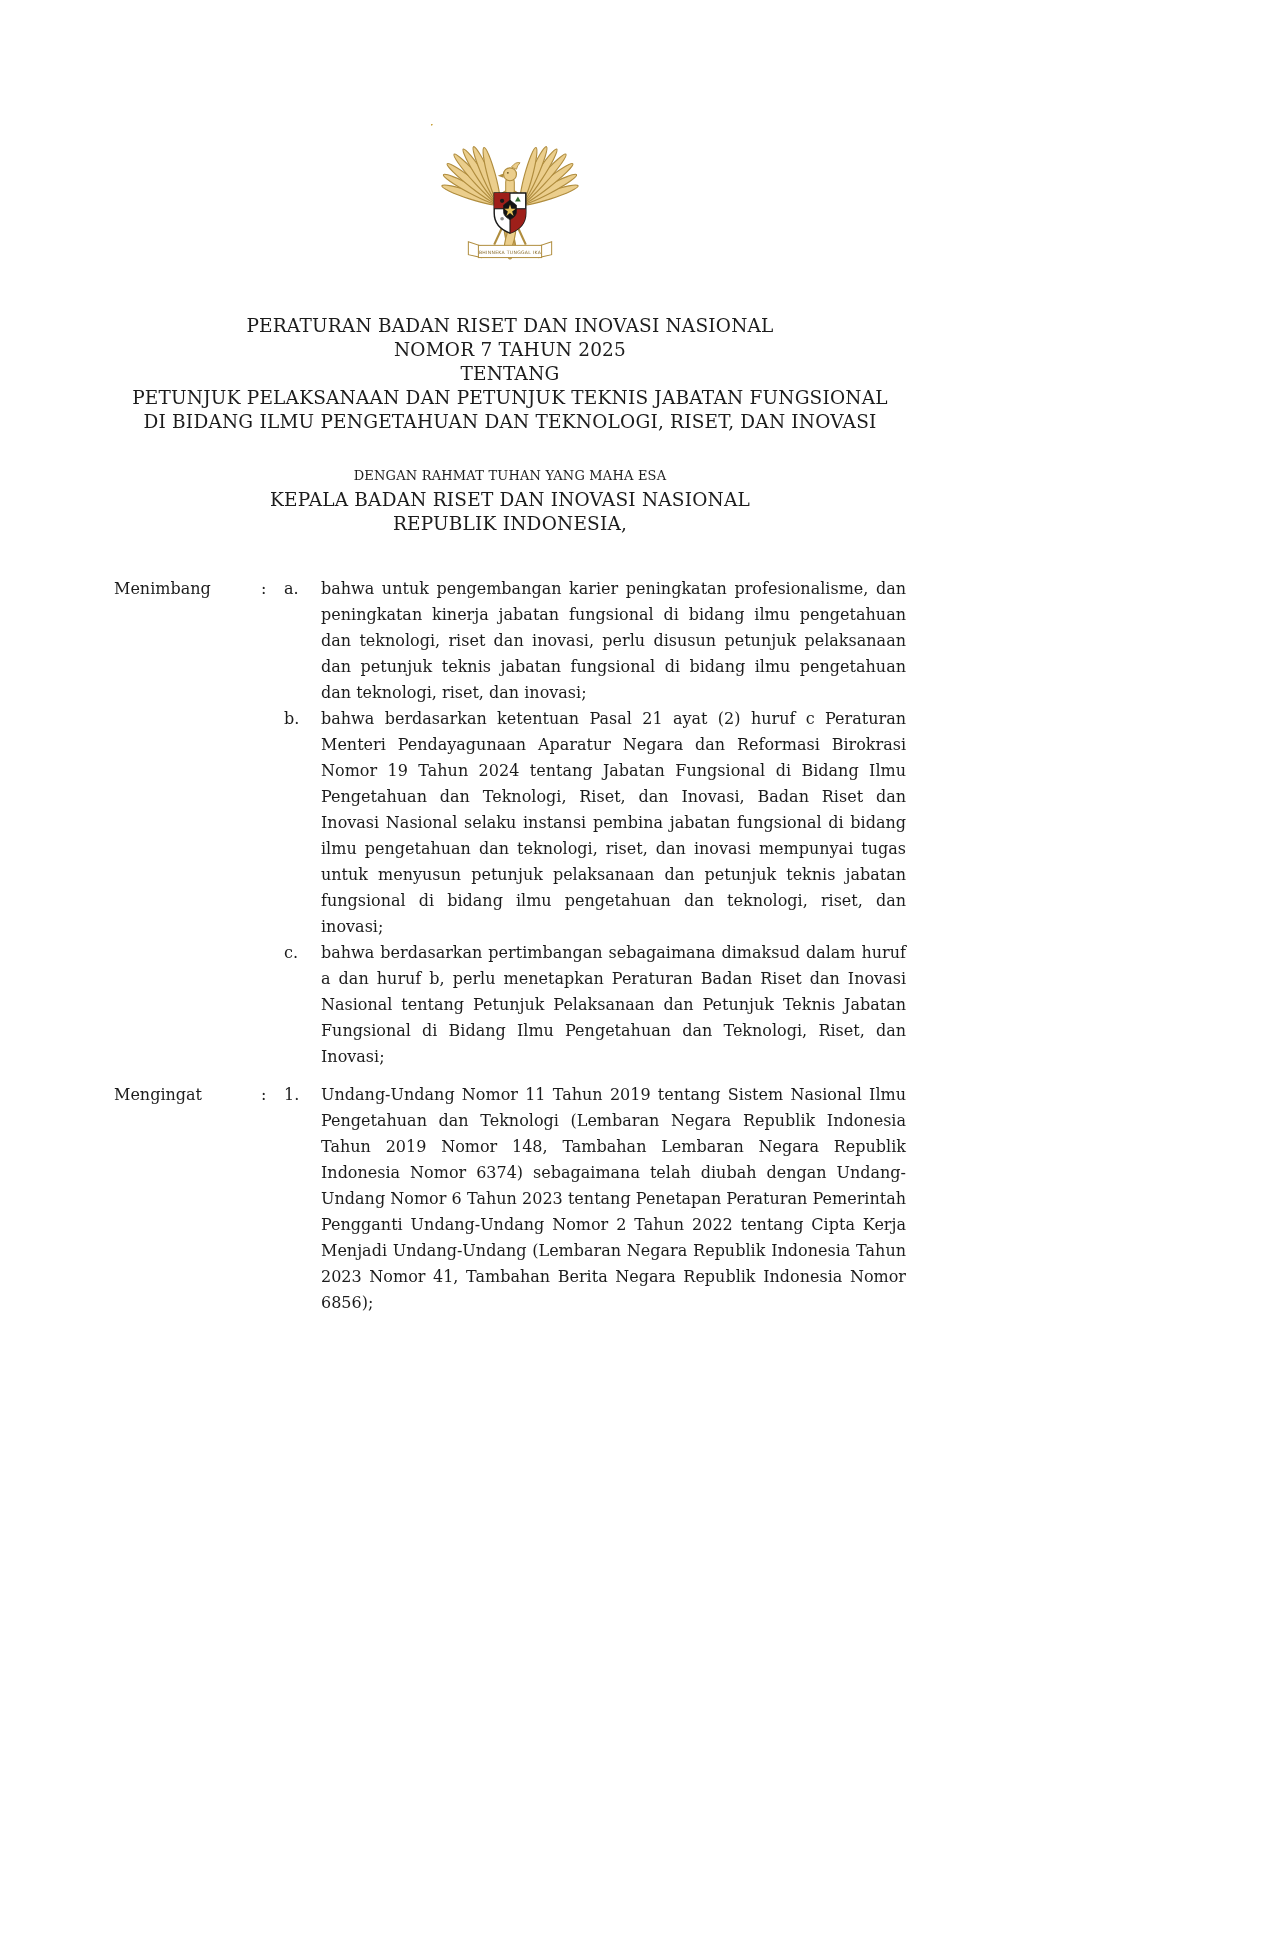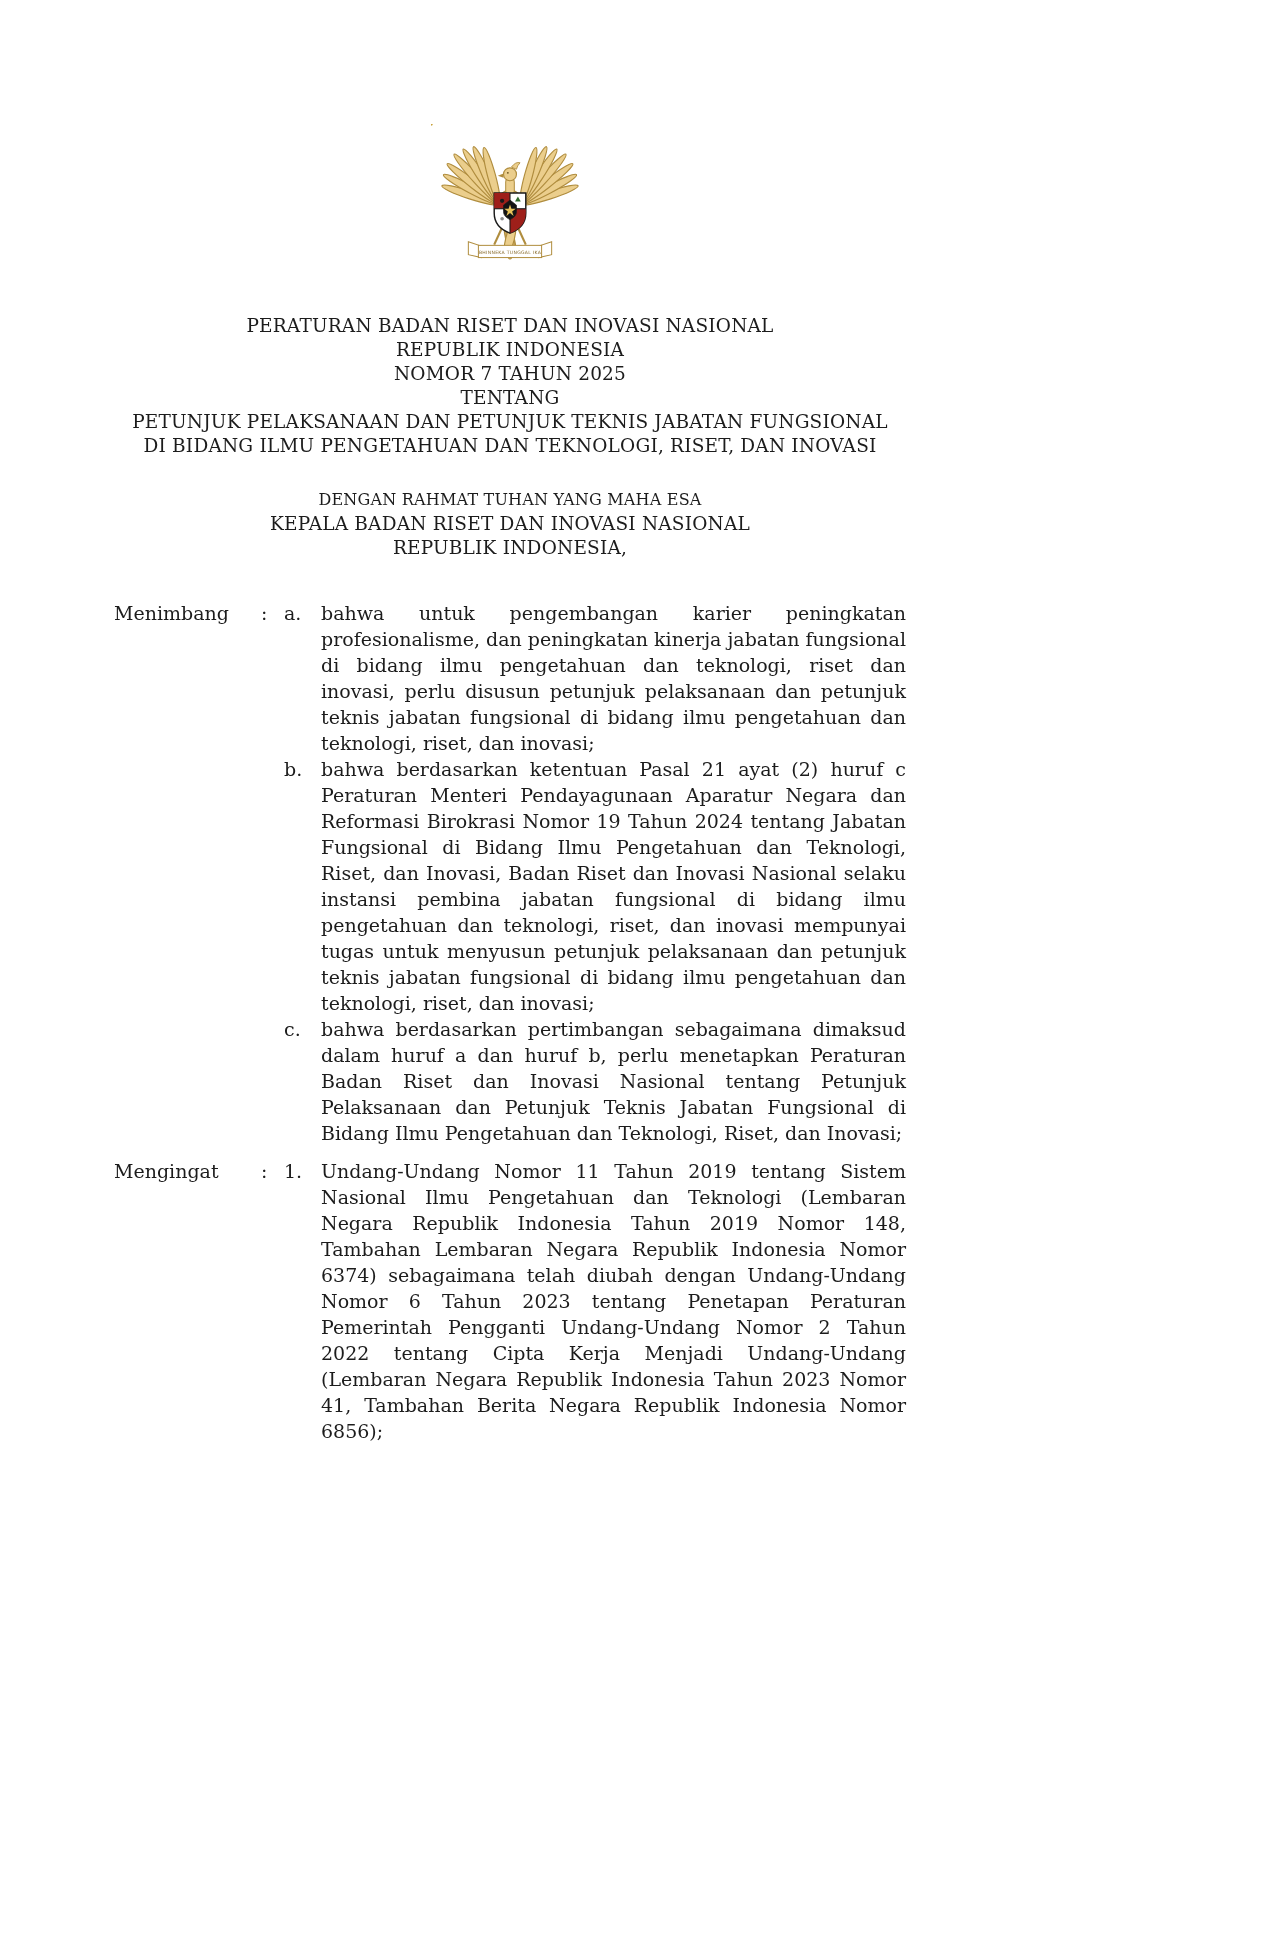--- a/index.html
+++ b/index.html
@@ -32,34 +32,34 @@
     text-align: center;
     font-size: 18.5px;
     line-height: 24px;
     letter-spacing: 0.2px;
   }
   .tline { white-space: nowrap; }
 
   .grace {
     margin-top: 30px;
     text-align: center;
-    font-size: 16px;
+    font-size: 13px;
     line-height: 24px;
     letter-spacing: 0.2px;
   }
   .authority {
     text-align: center;
     font-size: 18.5px;
     line-height: 24px;
     letter-spacing: 0.2px;
   }
 
   .clause {
     display: flex;
-    font-size: 19px;
+    font-size: 16px;
     line-height: 26px;
   }
   .clause.menimbang { margin-top: 40px; }
   .clause.mengingat { margin-top: 12px; }
   .clause-label { width: 147px; flex-shrink: 0; }
   .clause-colon { width: 23px; flex-shrink: 0; }
   .items { flex: 1; min-width: 0; }
   .item { display: flex; }
   .marker { width: 37px; flex-shrink: 0; }
   .itext {
@@ -134,21 +134,20 @@
           <polygon points="52,164 70,170 70,186 52,182" fill="#ffffff" stroke="#B08D3E" stroke-width="1.4"></polygon>
           <polygon points="168,164 150,170 150,186 168,182" fill="#ffffff" stroke="#B08D3E" stroke-width="1.4"></polygon>
           <rect x="66" y="169" width="88" height="17" fill="#ffffff" stroke="#B08D3E" stroke-width="1.4"></rect>
           <text x="110" y="180.5" text-anchor="middle" font-size="6.4" letter-spacing="0.4" fill="#8a6d2f" font-family="DejaVu Sans, sans-serif">BHINNEKA TUNGGAL IKA</text>
         </g>
       </svg>
     </div>
 
     <div class="title-block">
       <div class="tline">PERATURAN BADAN RISET DAN INOVASI NASIONAL</div>
-      <div class="tline">REPUBLIK INDONESIA</div>
       <div class="tline">NOMOR 7 TAHUN 2025</div>
       <div class="tline">TENTANG</div>
       <div class="tline">PETUNJUK PELAKSANAAN DAN PETUNJUK TEKNIS JABATAN FUNGSIONAL</div>
       <div class="tline">DI BIDANG ILMU PENGETAHUAN DAN TEKNOLOGI, RISET, DAN INOVASI</div>
     </div>
 
     <div class="grace">DENGAN RAHMAT TUHAN YANG MAHA ESA</div>
 
     <div class="authority">
       <div class="tline">KEPALA BADAN RISET DAN INOVASI NASIONAL</div>

